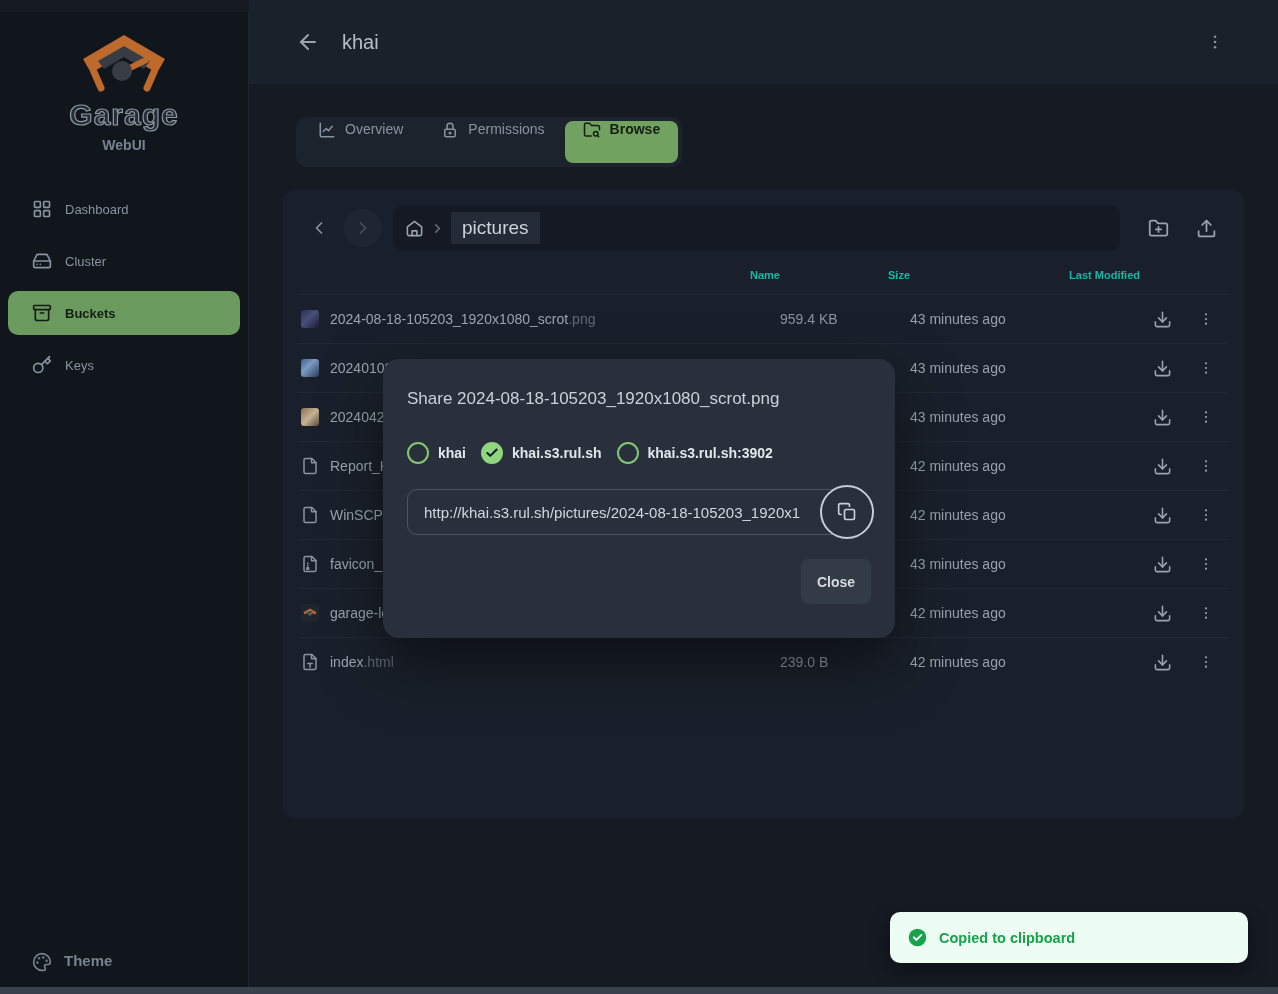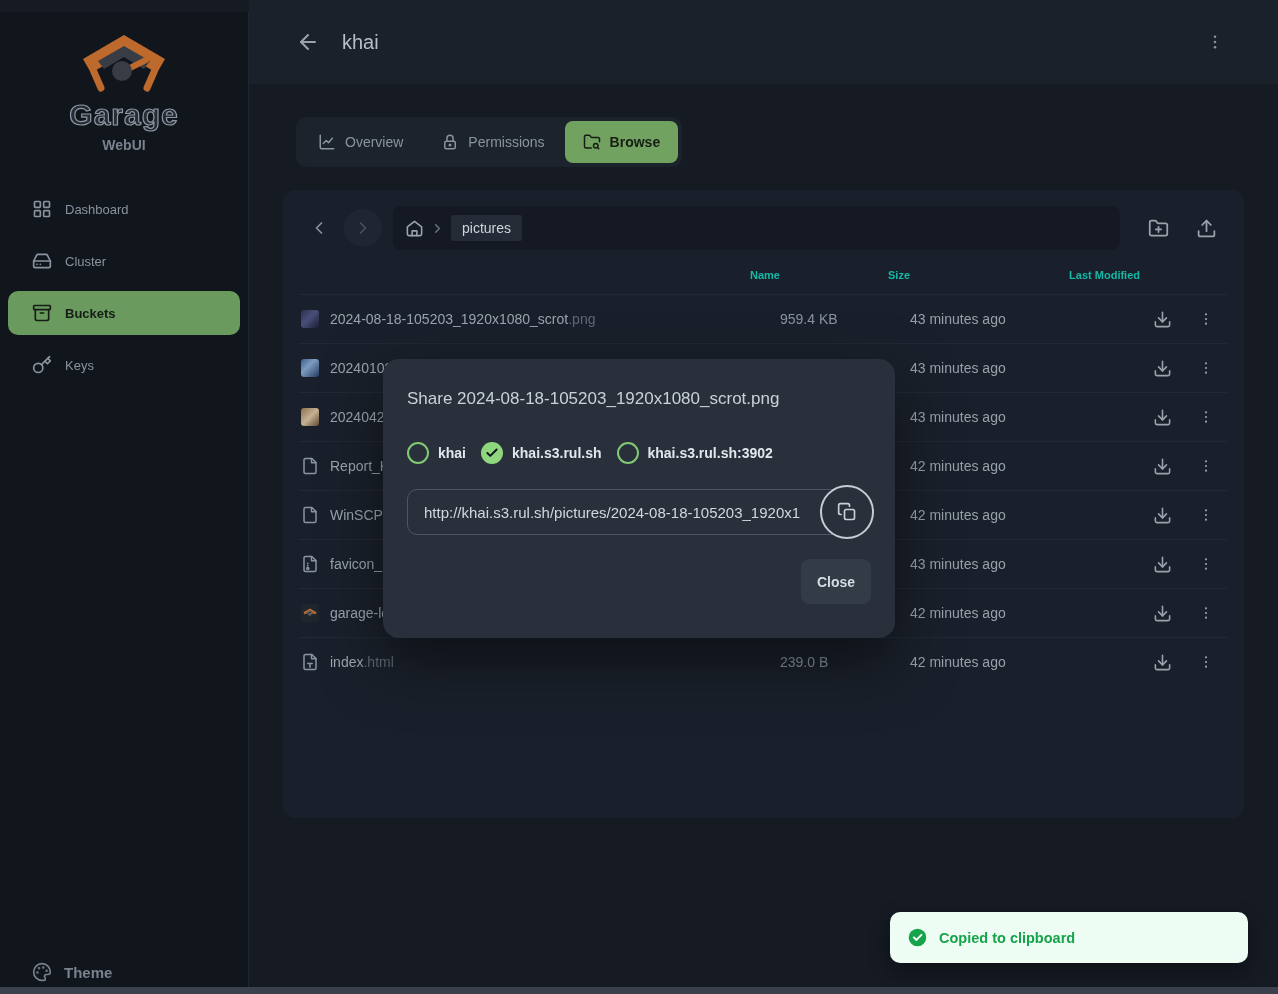--- a/index.html
+++ b/index.html
@@ -25,21 +25,21 @@
   }
   .logo-sub { margin-top:5px; font-size:14px; font-weight:700; color:#79828f;text-align:right; }
   .nav { margin-top:34px; padding:0 8px; display:flex; flex-direction:column; gap:8px; }
   .nav-item {
     height:44px; border-radius:10px; display:flex; align-items:center; gap:13px;
     padding-left:24px; color:#8a93a0; font-size:13px; cursor:pointer;
   }
   .nav-item.active { background:#6a9a5e; color:#161d15; font-weight:600; }
   .sidebar-spacer { flex:1; }
   .theme-row {
-    margin:0 8px 14px 8px; height:40px; display:flex; align-items:center; gap:12px;
+    margin:0 8px 14px 8px; height:40px; display:flex; gap:12px;
     padding-left:24px; color:#79828f; font-size:15px; font-weight:600; cursor:pointer;
   }
 
   
   .main { position:absolute; left:249px; top:0; right:0; bottom:0; }
   .topbar {
     height:84px; background:#1b212b; display:flex; align-items:center;
     padding:0 50px 0 47px;
   }
   .back-btn { color:#9aa3ad; cursor:pointer; }
@@ -47,21 +47,21 @@
   .topbar-spacer { flex:1; }
   .kebab-btn { color:#8a93a0; cursor:pointer; padding:4px; }
 
   .content { position:absolute; top:84px; left:0; right:0; bottom:0; background:#151a23; }
 
   .tabs {
     display:inline-flex; margin:33px 0 0 47px; background:#1c232d;
     border-radius:10px; padding:4px; gap:2px;
   }
   .tab {
-    height:42px; padding:0 18px; border-radius:8px; display:flex; align-items:center;
+    height:42px; padding:0 18px; border-radius:8px; display:flex; align-items:flex-start;
     gap:9px; color:#8a93a0; font-size:14px; cursor:pointer;
   }
   .tab.active { background:#71a25f; color:#161d15; font-weight:600; }
 
   
   .card {
     position:absolute; left:34px; top:106px; width:961px; height:628px;
     background:#1a202b; border-radius:12px; padding:16px;
   }
   .toolbar { display:flex; align-items:center; gap:4px; height:44px; }
@@ -74,21 +74,21 @@
     width:38px; height:38px; border-radius:50%; background:#1f2631;
     display:flex; align-items:center; justify-content:center;
   }
   .crumb-bar {
     flex:1; height:44px; background:#141923; border-radius:8px;
     display:flex; align-items:center; padding:0 12px; gap:6px; margin:0 12px 0 6px;
   }
   .crumb-home { color:#9aa3ad; cursor:pointer; display:flex; }
   .crumb-sep { color:#6a7380; display:flex; }
   .crumb-chip {
-    background:#242b36; border-radius:2px; padding:5px 11px; font-size:14px;
+    background:#242b36; border-radius:2px; padding:5px 11px; font-size:19px;
     color:#ccd3db; cursor:pointer;
   }
   .tool-icon {
     width:44px; height:44px; display:flex; align-items:center; justify-content:center;
     color:#9aa3ad; cursor:pointer;
   }
 
   .table-head, .row {
     display:grid; grid-template-columns:481px 130px 1fr 44px 44px; align-items:center;
   }

